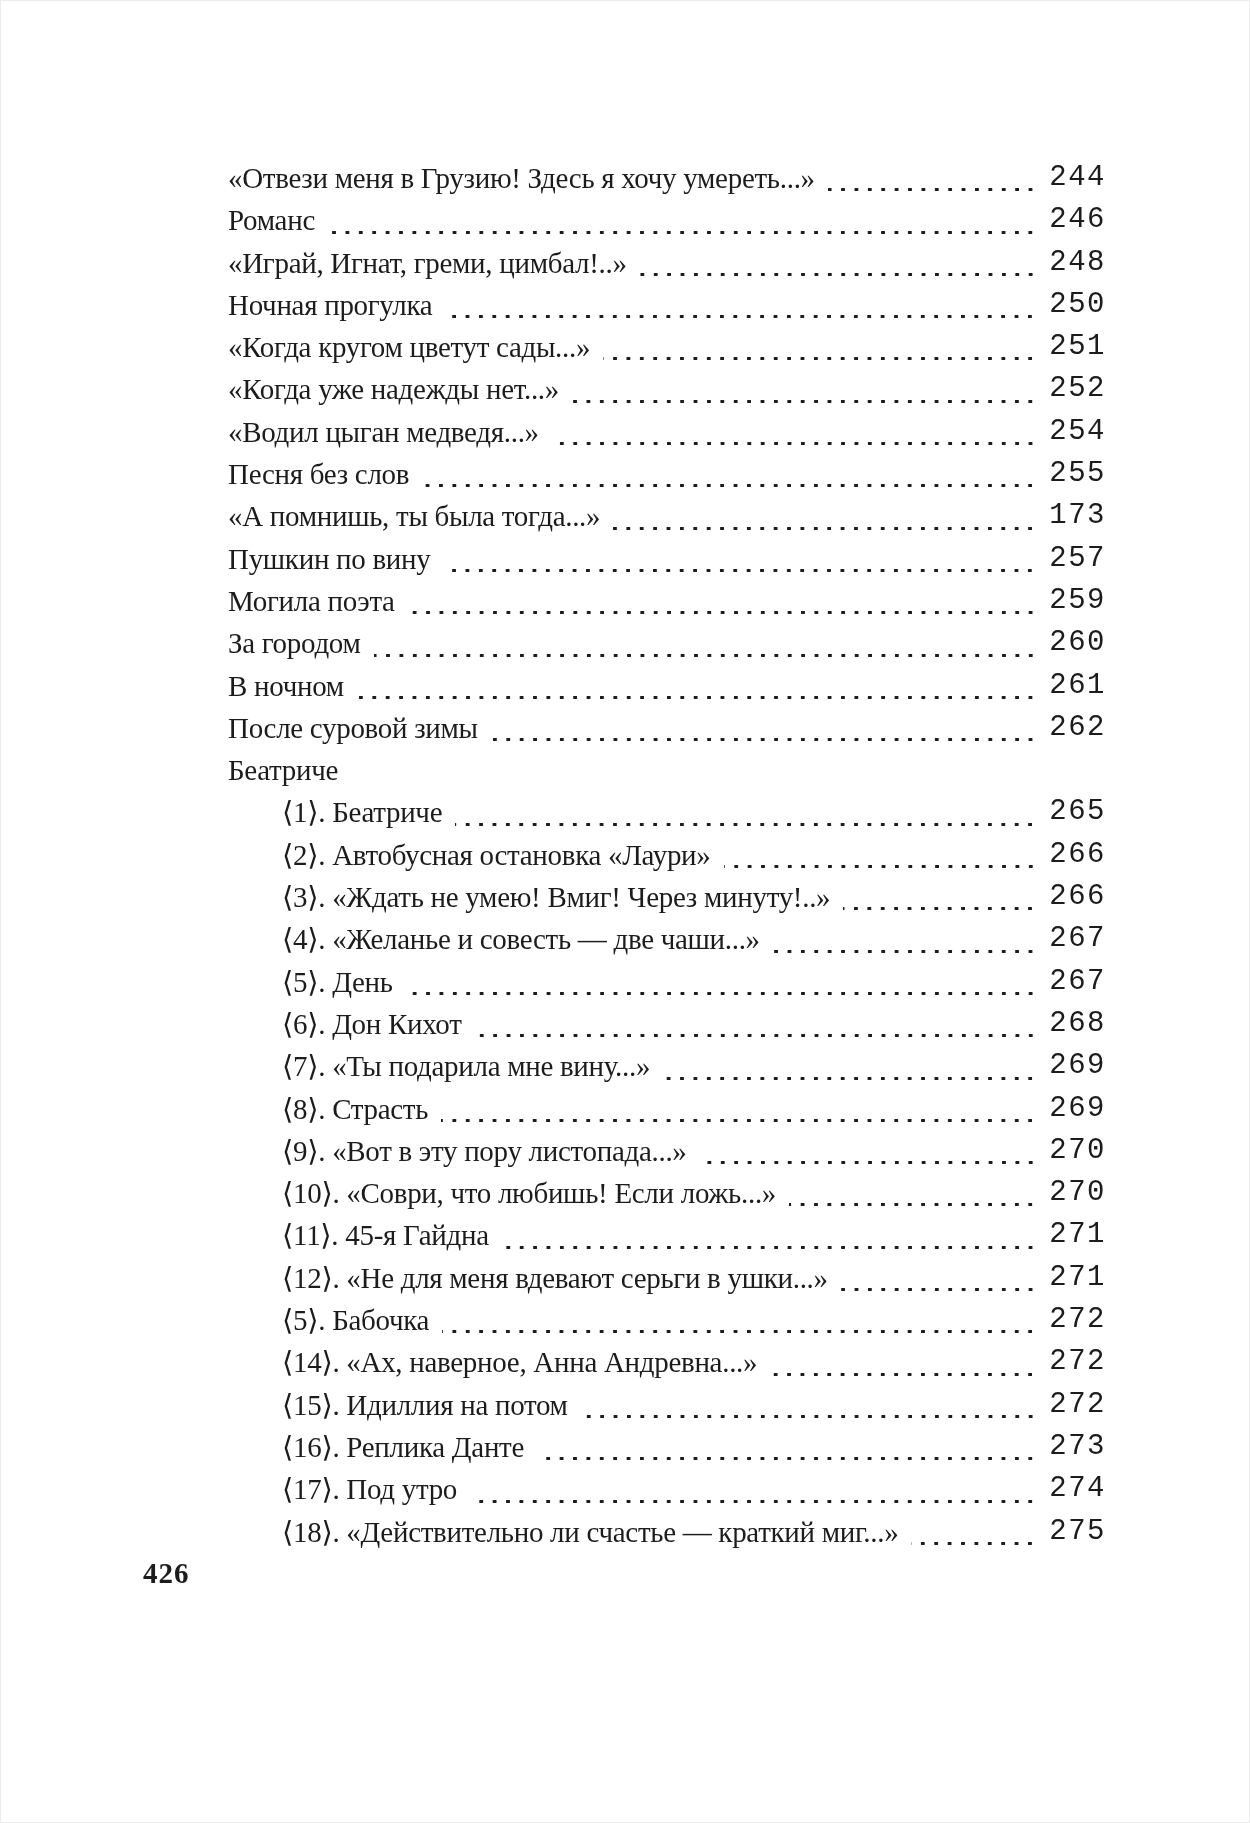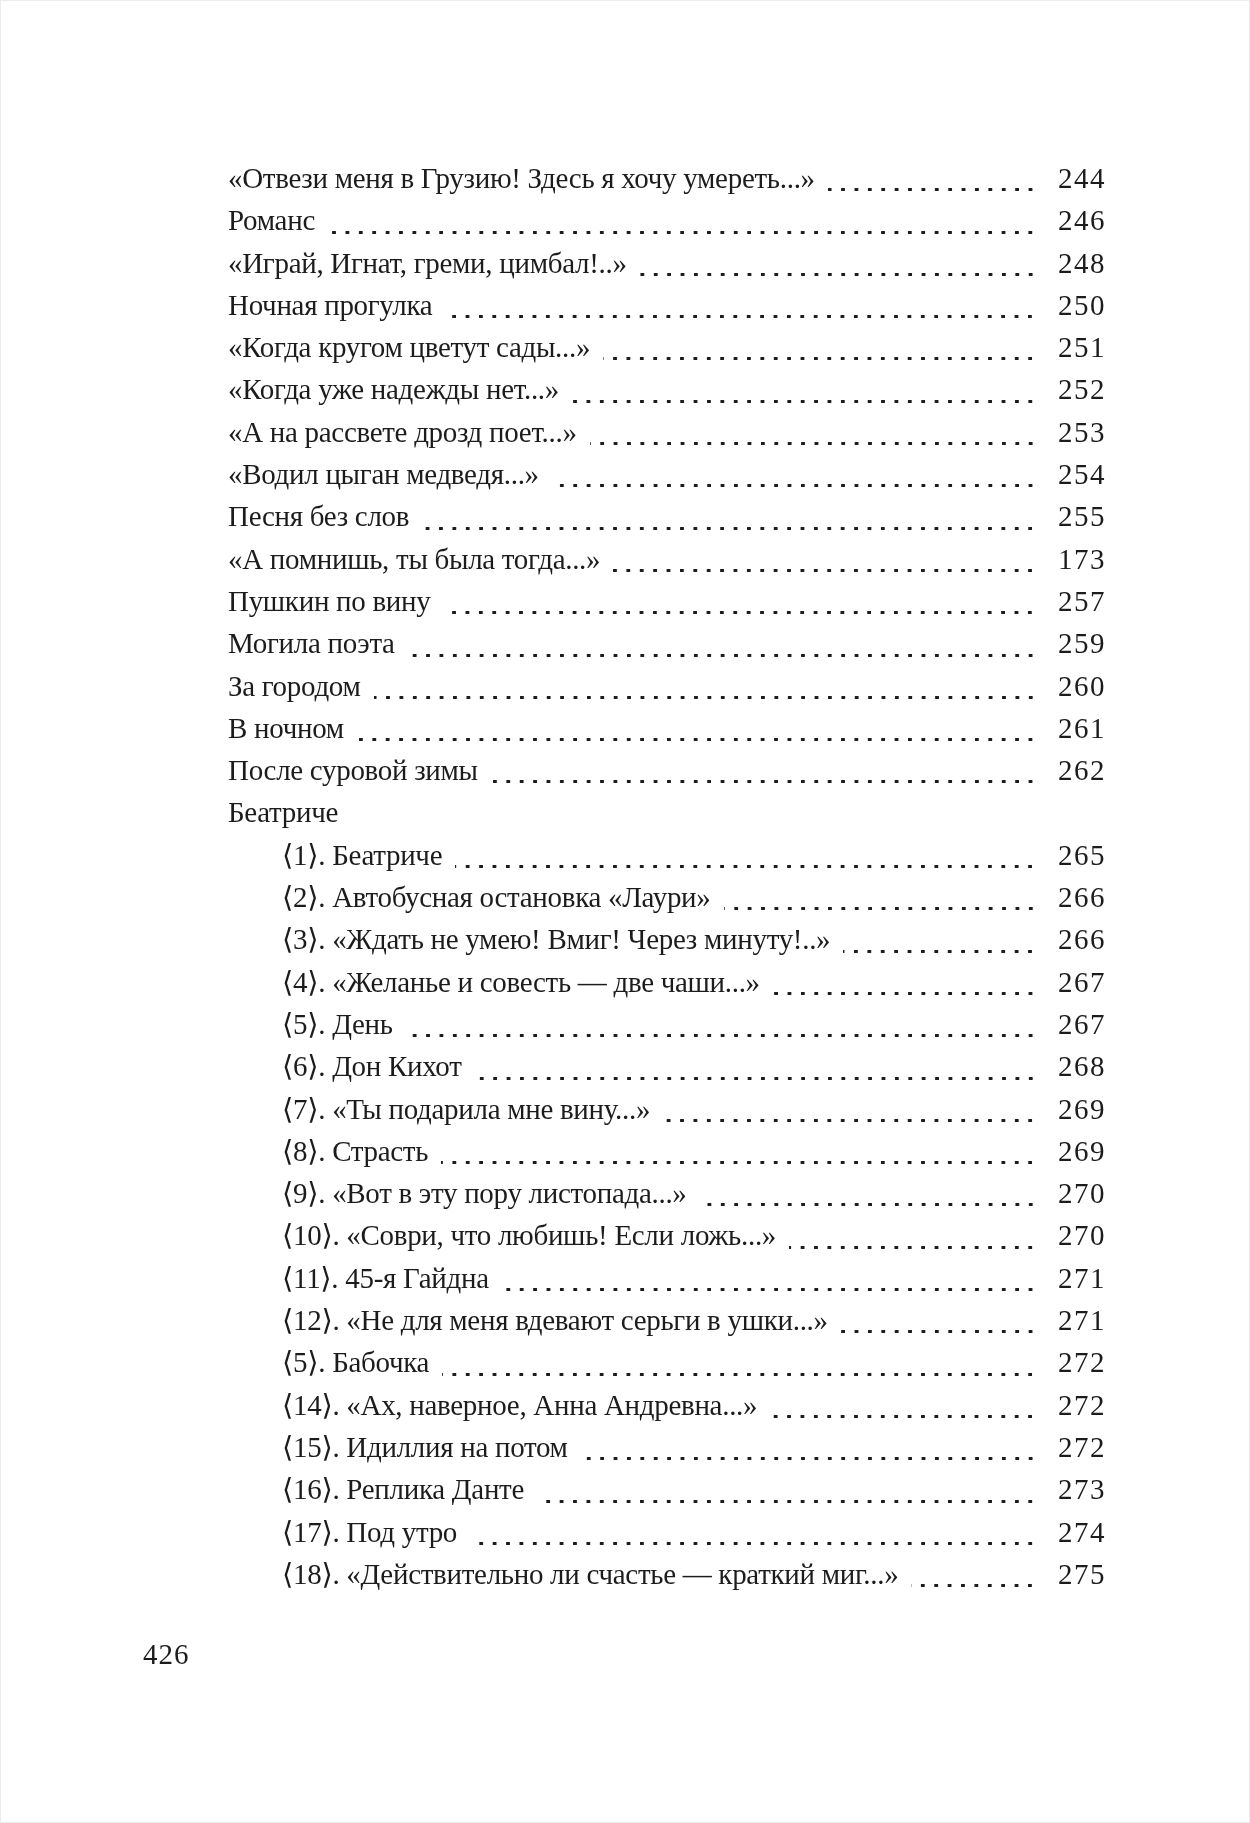--- a/index.html
+++ b/index.html
@@ -48,28 +48,29 @@
     background-image: radial-gradient(circle 1.8px at center, #1b1b1b 97%, rgba(0,0,0,0) 100%);
     background-size: 13.4px 5px;
     background-repeat: repeat-x;
     background-position: right 0px bottom 7px;
   }
   .toc-page {
     flex: 0 0 auto;
     min-width: 58px;
     text-align: right;
     letter-spacing: 1.5px;
+    font-family: Liberation Mono, monospace;
   }
   .folio {
     position: absolute;
     left: 143px;
-    top: 1633px;
+    top: 1552px;
     font-size: 29px;
     line-height: 42.3px;
-    font-weight: 400;
+    font-weight: 700;
     letter-spacing: 1px;
     color: #1c1c1c;
   }
 </style>
 </head>
 <body>
 
 <div class="page">
   <div class="folio">426</div>
   <div class="toc" id="toc">
@@ -97,25 +98,20 @@
         <span class="toc-title">«Когда кругом цветут сады...»</span>
         <span class="toc-leader"></span>
         <span class="toc-page">251</span>
       </div>
       <div class="toc-row level-0">
         <span class="toc-title">«Когда уже надежды нет...»</span>
         <span class="toc-leader"></span>
         <span class="toc-page">252</span>
       </div>
       <div class="toc-row level-0">
-        <span class="toc-title">«А на рассвете дрозд поет...»</span>
-        <span class="toc-leader"></span>
-        <span class="toc-page">253</span>
-      </div>
-      <div class="toc-row level-0">
         <span class="toc-title">«Водил цыган медведя...»</span>
         <span class="toc-leader"></span>
         <span class="toc-page">254</span>
       </div>
       <div class="toc-row level-0">
         <span class="toc-title">Песня без слов</span>
         <span class="toc-leader"></span>
         <span class="toc-page">255</span>
       </div>
       <div class="toc-row level-0">

